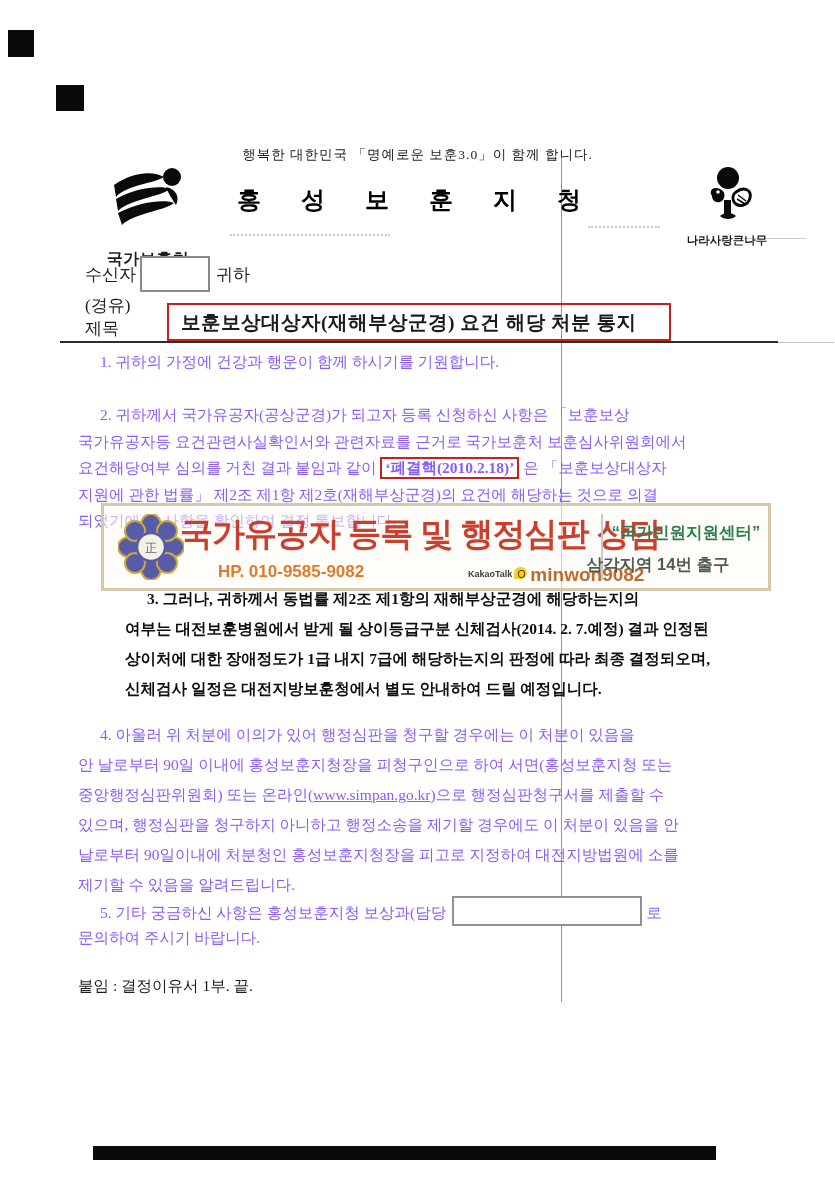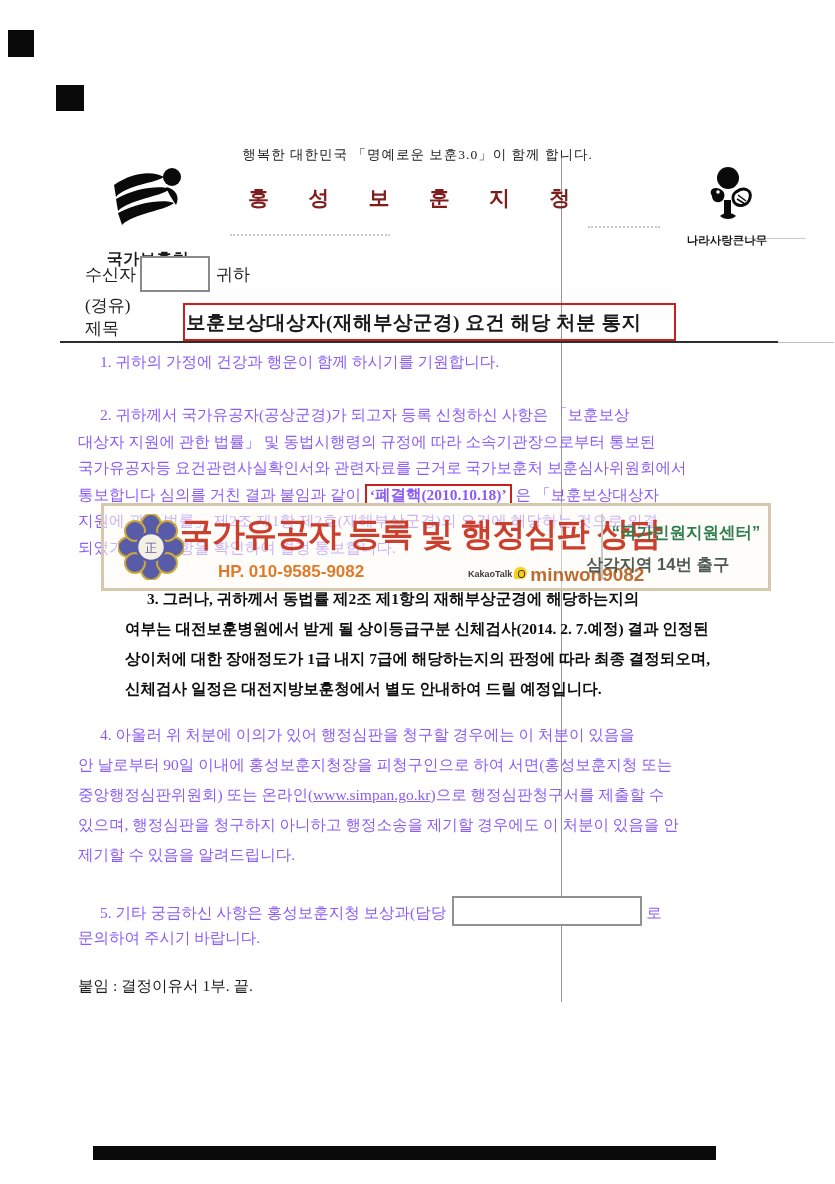--- a/index.html
+++ b/index.html
@@ -3,22 +3,22 @@
 <meta charset="utf-8">
 <style>
   html,body{margin:0;padding:0;background:#ffffff;}
   .page{position:relative;width:835px;height:1184px;background:#fff;overflow:hidden;
         font-family:"Liberation Serif","DejaVu Serif",serif;color:#1c1c1c;}
   .abs{position:absolute;}
   .nowrap{white-space:nowrap;}
 
   
   .slogan{left:0;top:146px;width:835px;text-align:center;font-size:13.5px;letter-spacing:1px;color:#222;}
-  .doc-title{left:0;top:184px;width:835px;text-align:center;font-size:21px;font-weight:700;
-             letter-spacing:17px;color:#7f1d1d;}
+  .doc-title{left:0;top:184px;width:835px;text-align:center;font-size:24px;font-weight:700;
+             letter-spacing:17px;color:#000000;}
   .logo-left{left:93px;top:163px;width:110px;text-align:center;}
   .logo-left .lbl{font-size:16px;font-weight:700;margin-top:2px;letter-spacing:0.5px;
                   font-family:"Liberation Sans",sans-serif;}
   .logo-right{left:672px;top:166px;width:110px;text-align:center;}
   .logo-right .lbl{font-size:11.5px;font-weight:700;margin-top:3px;
                    font-family:"Liberation Sans",sans-serif;}
 
   
   .fold{left:561px;top:150px;width:1px;height:852px;background:rgba(45,45,45,.5);}
   .sq1{left:8px;top:30px;width:26px;height:27px;background:#0a0a0a;}
@@ -30,21 +30,21 @@
   .dash-c{left:744px;top:238px;width:62px;border-top-style:solid;border-top-width:1px;}
 
   
   .fld-label{font-size:17px;color:#222;}
   .to-label{left:85px;top:263px;}
   .to-box{left:140px;top:256px;width:66px;height:32px;border:2px solid #8a8a8a;background:#fff;}
   .to-suffix{left:216px;top:263px;}
   .via-label{left:85px;top:294px;}
   .subj-label{left:85px;top:317px;}
   .subj-box{left:167px;top:303px;width:488px;height:34px;border:2.5px solid #c8201d;
-            display:flex;align-items:center;padding-left:1px;margin-left:16px;}
+            display:flex;align-items:center;padding-left:12px;}
   .subj-box span{font-size:19.5px;font-weight:700;letter-spacing:0.5px;white-space:nowrap;}
   .rule-main{left:60px;top:341px;width:718px;height:2px;background:#2e2e2e;}
   .rule-tail{left:778px;top:342px;width:56px;height:1px;background:#bdbdbd;}
 
   
   .para{font-size:15.5px;color:#8b5cf6;}
   .para .line{white-space:nowrap;height:27px;}
   .ind{padding-left:22px;}
   .p1{left:78px;top:352px;}
   .p2{left:78px;top:405px;}
@@ -140,39 +140,39 @@
   </div>
   <div class="abs rule-main"></div>
   <div class="abs rule-tail"></div>
 
   <div class="abs para p1">
     <div class="line ind">1. 귀하의 가정에 건강과 행운이 함께 하시기를 기원합니다.</div>
   </div>
 
   <div class="abs para p2">
     <div class="line ind">2. 귀하께서 국가유공자(공상군경)가 되고자 등록 신청하신 사항은 「보훈보상</div>
-    <div class="line">대상자 지원에 관한 법률」 및 동법시행령의 규정에 따라 소속기관장으로부터 통보된</div>
     <div class="line">국가유공자등 요건관련사실확인서와 관련자료를 근거로 국가보훈처 보훈심사위원회에서</div>
-    <div class="line"><span>통보합니다 심의를 거친 결과 붙임과 같이 </span><span class="redbox-inline">‘폐결핵(2010.10.18)’</span><span> 은 「보훈보상대상자</span></div>
+    <div class="line"><span>요건해당여부 심의를 거친 결과 붙임과 같이 </span><span class="redbox-inline">‘폐결핵(2010.2.18)’</span><span> 은 「보훈보상대상자</span></div>
     <div class="line">지원에 관한 법률」 제2조 제1항 제2호(재해부상군경)의 요건에 해당하는 것으로 의결</div>
     <div class="line">되었기에 동 사항을 확인하여 결정 통보합니다.</div>
   </div>
 
   <div class="abs para p3">
     <div class="line ind">3. 그러나, 귀하께서 동법률 제2조 제1항의 재해부상군경에 해당하는지의</div>
     <div class="line">여부는 대전보훈병원에서 받게 될 상이등급구분 신체검사(2014. 2. 7.예정) 결과 인정된</div>
     <div class="line">상이처에 대한 장애정도가 1급 내지 7급에 해당하는지의 판정에 따라 최종 결정되오며,</div>
     <div class="line">신체검사 일정은 대전지방보훈청에서 별도 안내하여 드릴 예정입니다.</div>
   </div>
 
   <div class="abs para p4">
     <div class="line ind">4. 아울러 위 처분에 이의가 있어 행정심판을 청구할 경우에는 이 처분이 있음을</div>
     <div class="line">안 날로부터 90일 이내에 홍성보훈지청장을 피청구인으로 하여 서면(홍성보훈지청 또는</div>
     <div class="line"><span>중앙행정심판위원회) 또는 온라인(</span><span class="url">www.simpan.go.kr</span><span>)으로 행정심판청구서를 제출할 수</span></div>
     <div class="line">있으며, 행정심판을 청구하지 아니하고 행정소송을 제기할 경우에도 이 처분이 있음을 안</div>
+    <div class="line">날로부터 90일이내에 처분청인 홍성보훈지청장을 피고로 지정하여 대전지방법원에 소를</div>
     <div class="line">제기할 수 있음을 알려드립니다.</div>
   </div>
 
   <div class="abs para p5">
     <div class="line ind"><span>5. 기타 궁금하신 사항은 홍성보훈지청 보상과(담당</span><span class="blank-inline"></span><span>로</span></div>
     <div class="line">문의하여 주시기 바랍니다.</div>
   </div>
 
   <div class="abs attach nowrap">붙임 : 결정이유서 1부.  끝.</div>
 

